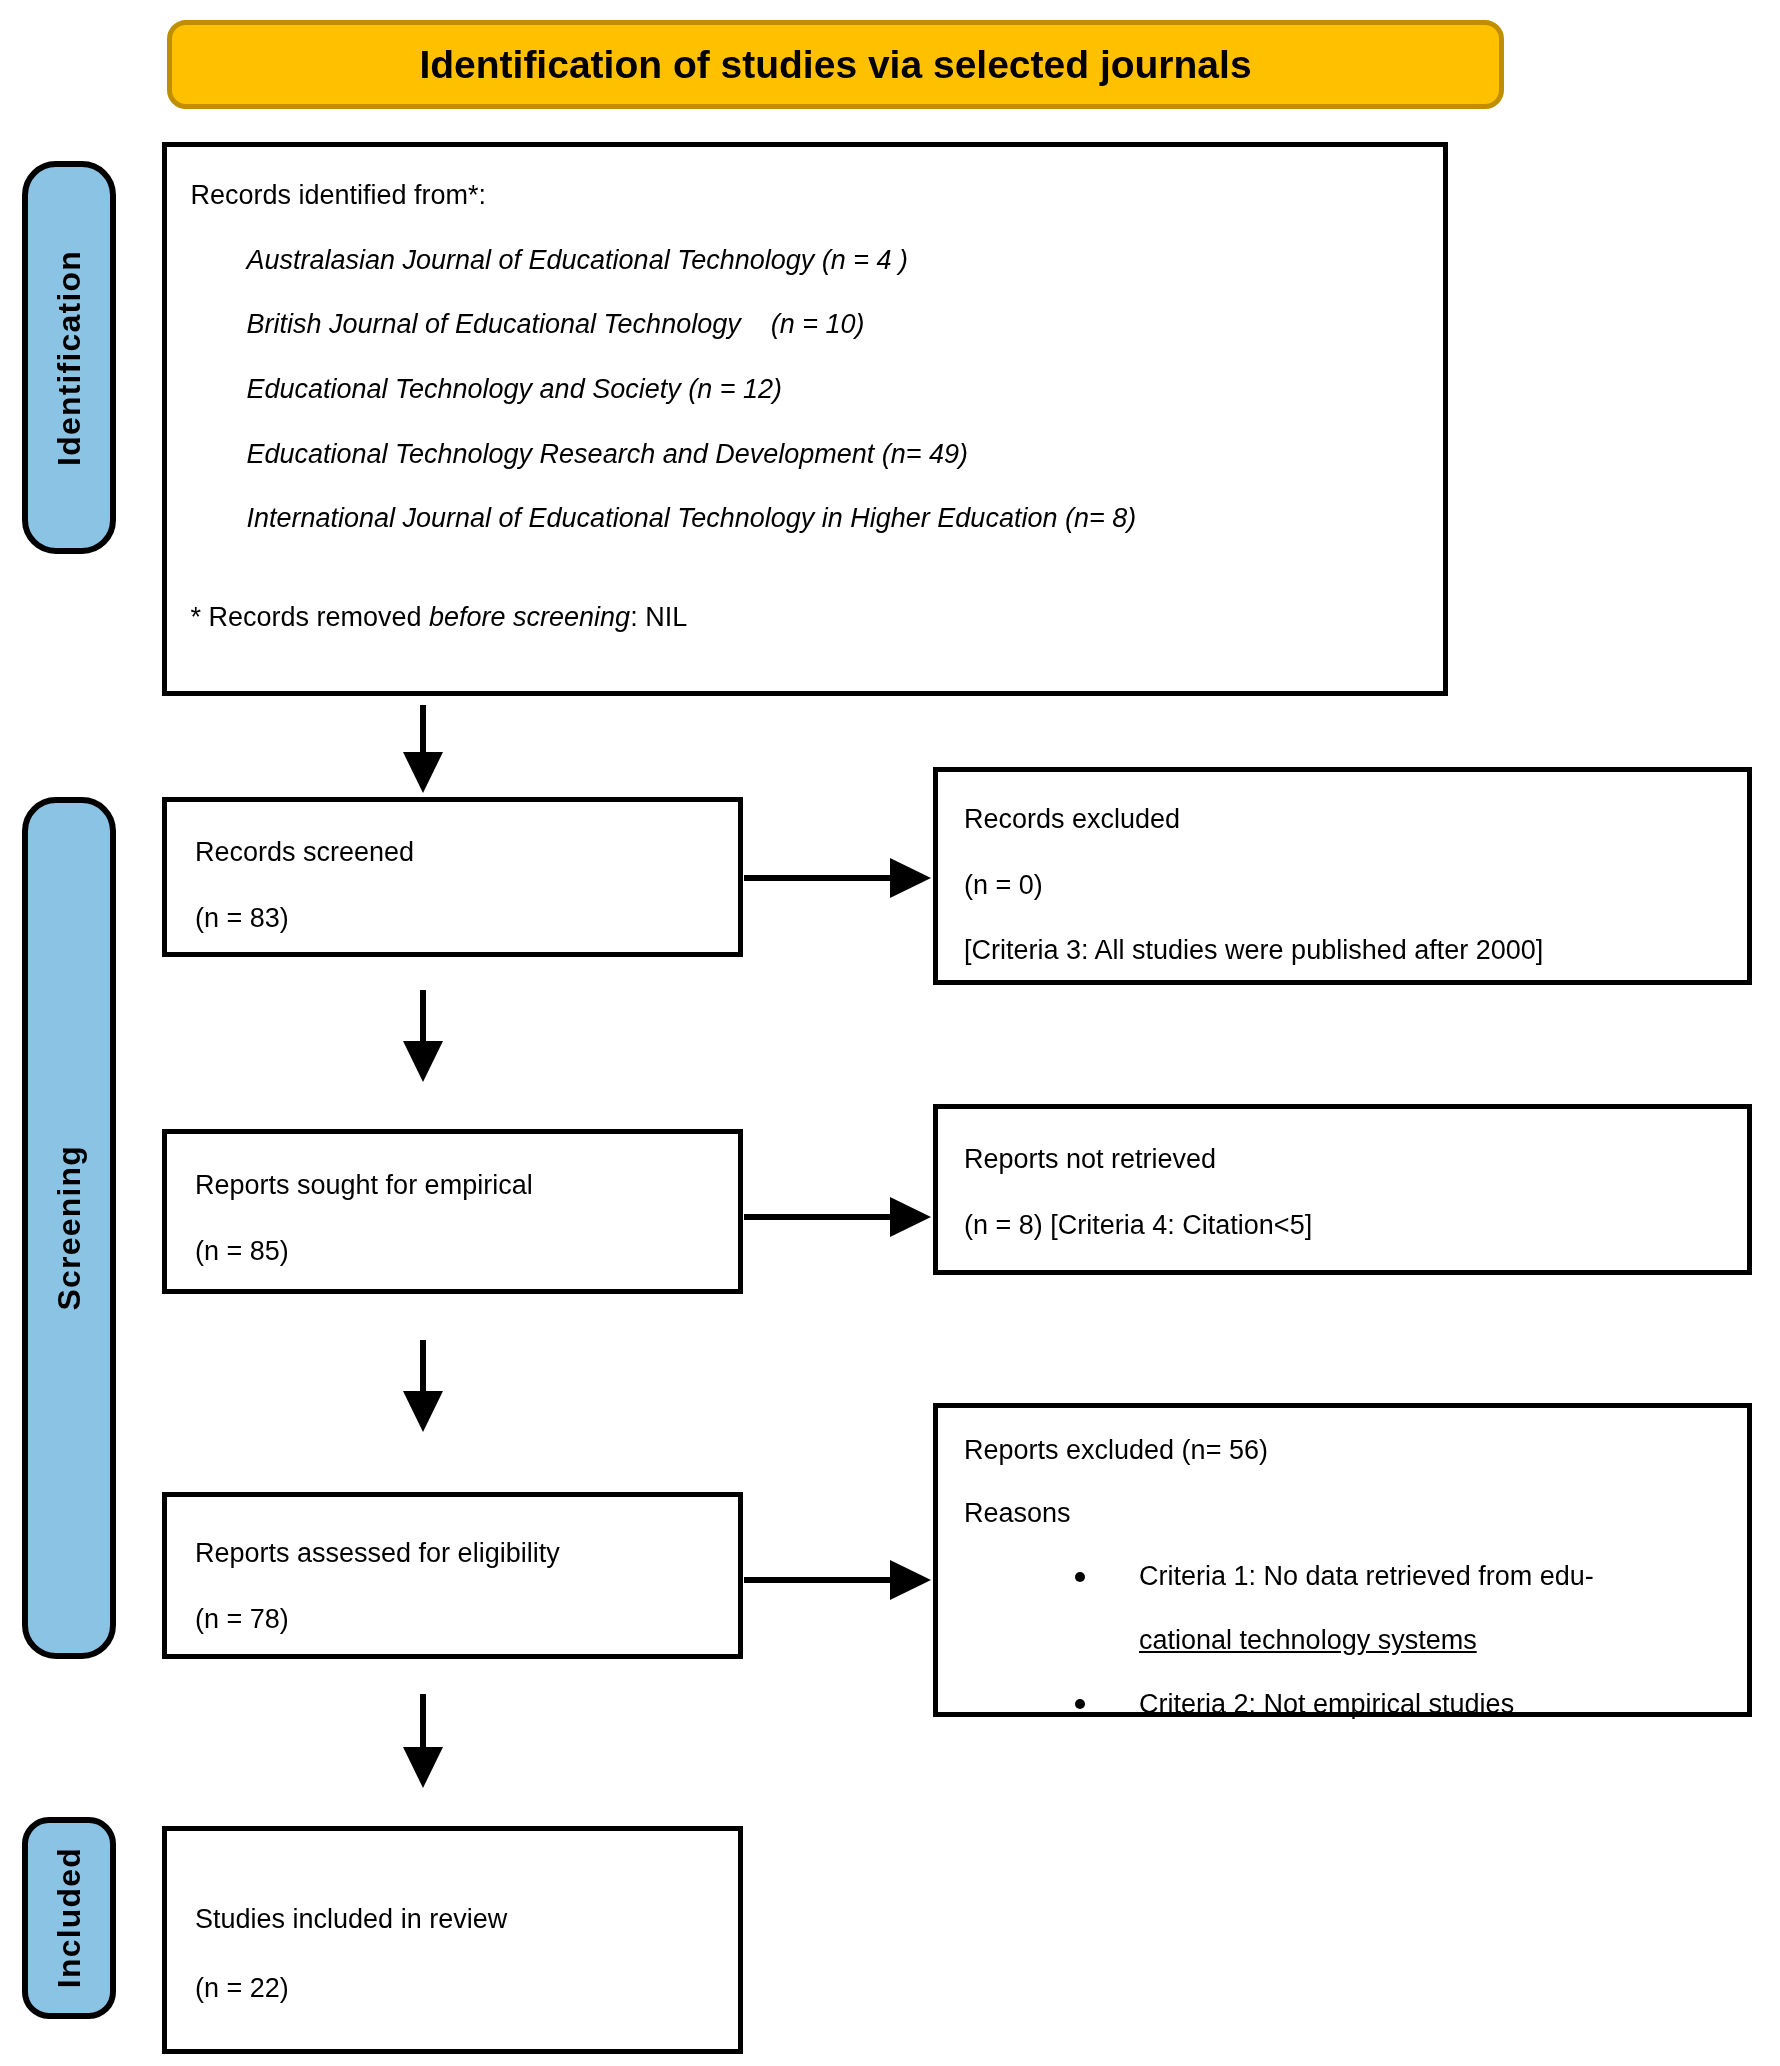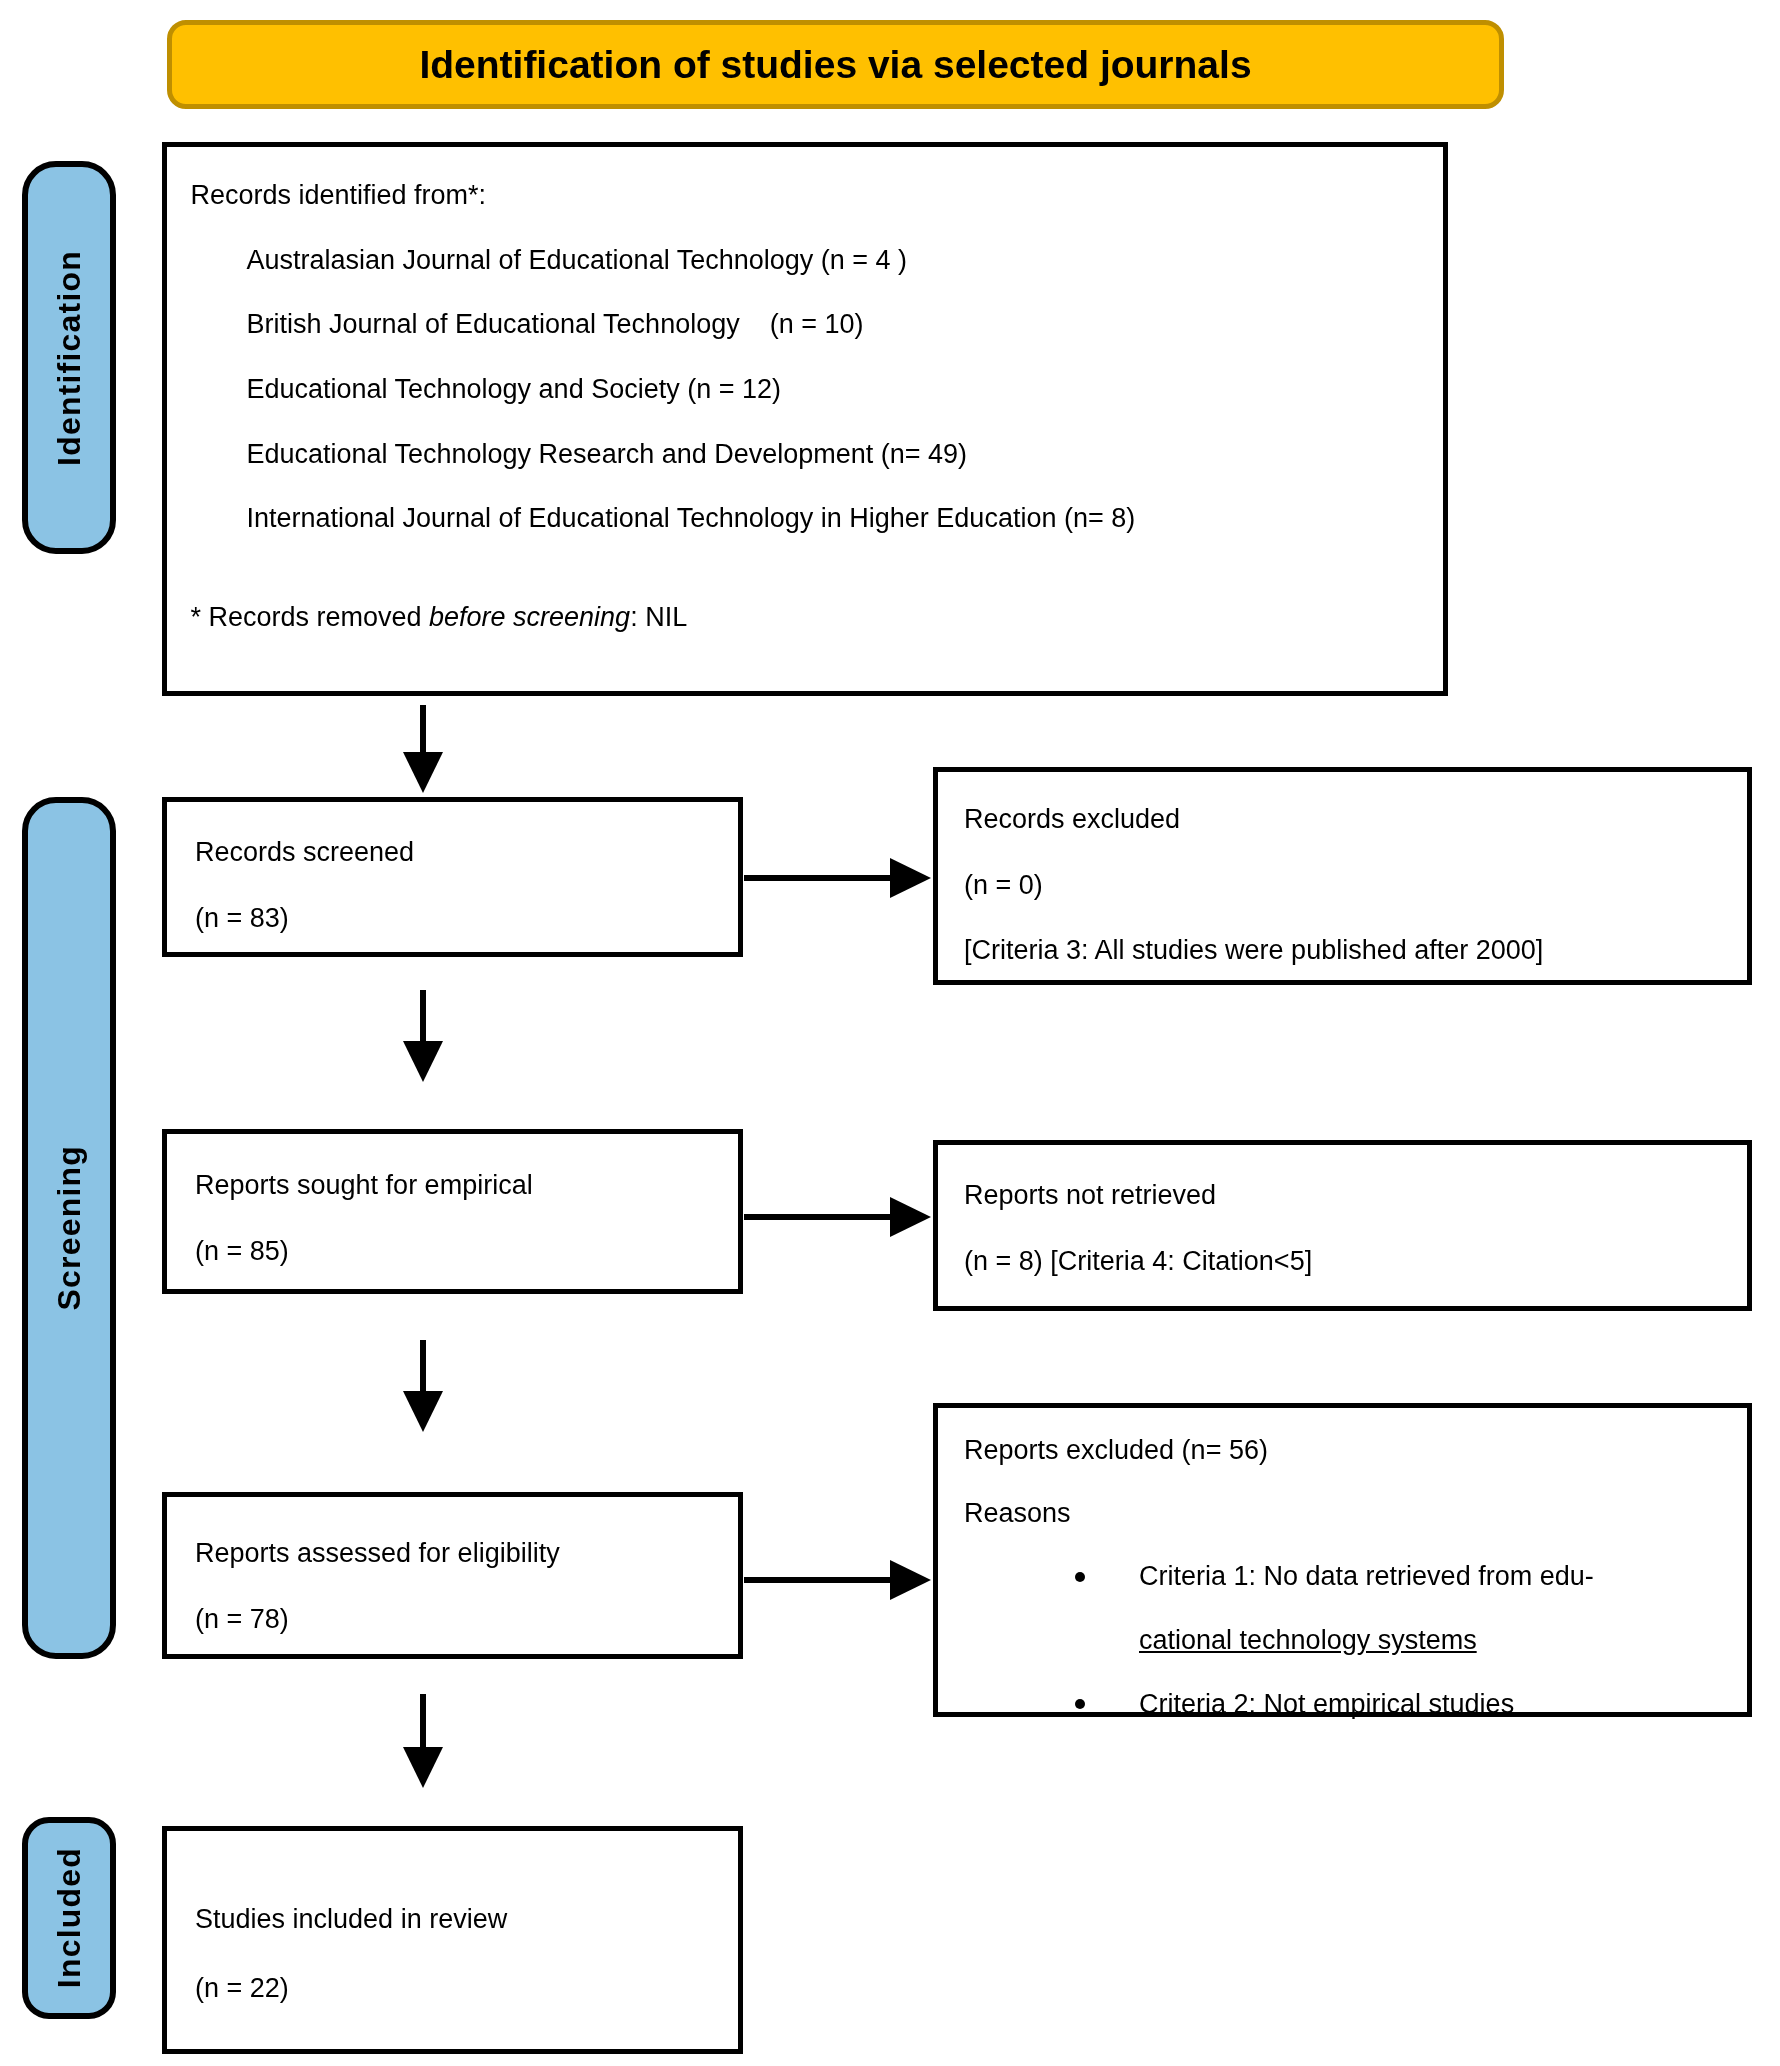--- a/index.html
+++ b/index.html
@@ -44,27 +44,27 @@
   .fbox {
     background: #ffffff;
     border: 5.9px solid #000000;
     font-size: 27px;
     line-height: 1.1;
   }
   .fbox .line { white-space: pre-wrap; }
 
   .box-identified { left: 162px; top: 142px; width: 1286px; height: 554px; padding: 34px 23.4px 0 23.4px; }
   .box-identified .intro { margin-bottom: 35px; }
-  .box-identified .journal { margin-left: 56px; margin-bottom: 35px; white-space: pre-wrap; }
+  .box-identified .journal { margin-left: 56px; margin-bottom: 35px; white-space: pre-wrap; font-style: italic; }
   .box-identified .footnote { margin-top: 69px; }
 
   .box-screened   { left: 162px;  top: 797px; width: 581px;  height: 160px; padding: 36px 17.6px 0 28px; }
   .box-excluded1  { left: 933px; top: 767px; width: 819px; height: 218px; padding: 33px 17.6px 0 26px; }
   .box-sought     { left: 162px;  top: 1129px; width: 581px;  height: 165px; padding: 37px 17.6px 0 28px; }
-  .box-notretr    { left: 933px; top: 1140px; width: 819px; height: 171px; padding: 36px 17.6px 0 26px; }
+  .box-notretr    { left: 933px; top: 1104px; width: 819px; height: 171px; padding: 36px 17.6px 0 26px; }
   .box-assessed   { left: 162px;  top: 1492px; width: 581px;  height: 167px; padding: 42px 27px 0 28px; }
   .box-excluded2  { left: 933px; top: 1403px; width: 819px; height: 314px; padding: 28px 17.6px 0 26px; }
   .box-included   { left: 162px;  top: 1826px; width: 581px;  height: 228px; padding: 74px 17.6px 0 28px; }
 
   .gap { height: 36px; }
 
   
   .bullet-row { display: flex; align-items: flex-start; margin-top: 34px; }
   .bullet-row .dot {
     width: 10px; height: 10px; border-radius: 50%;

